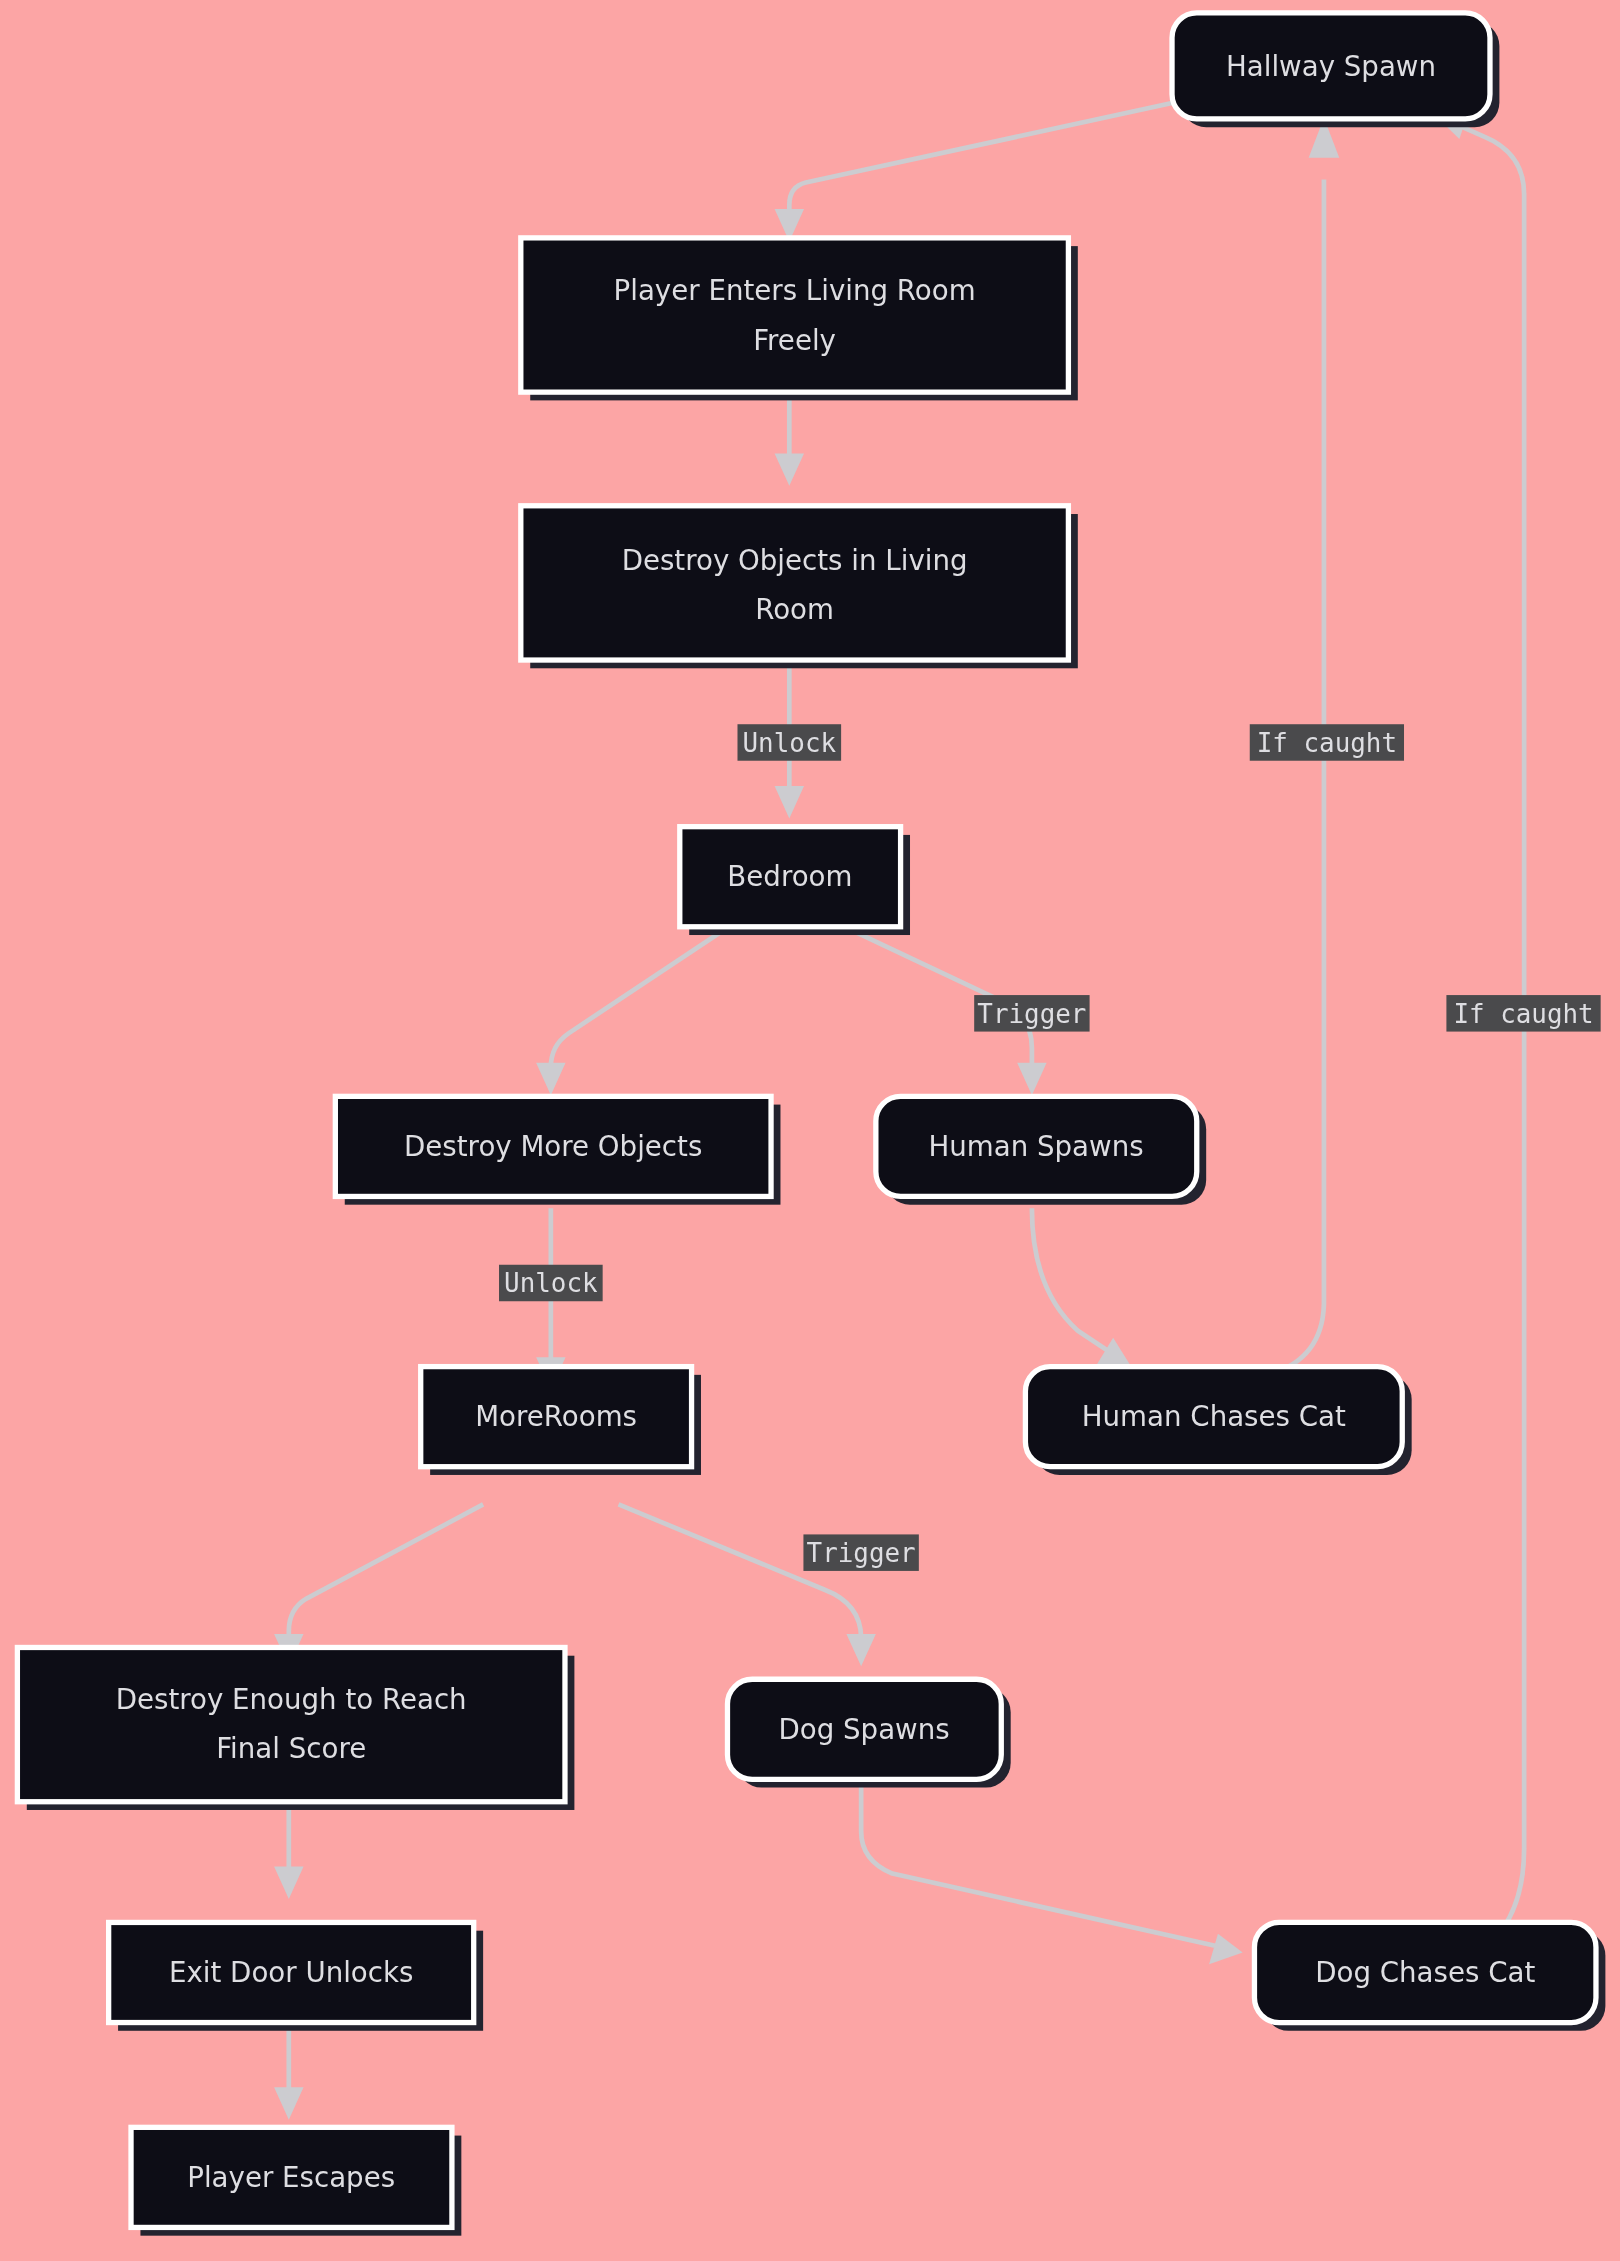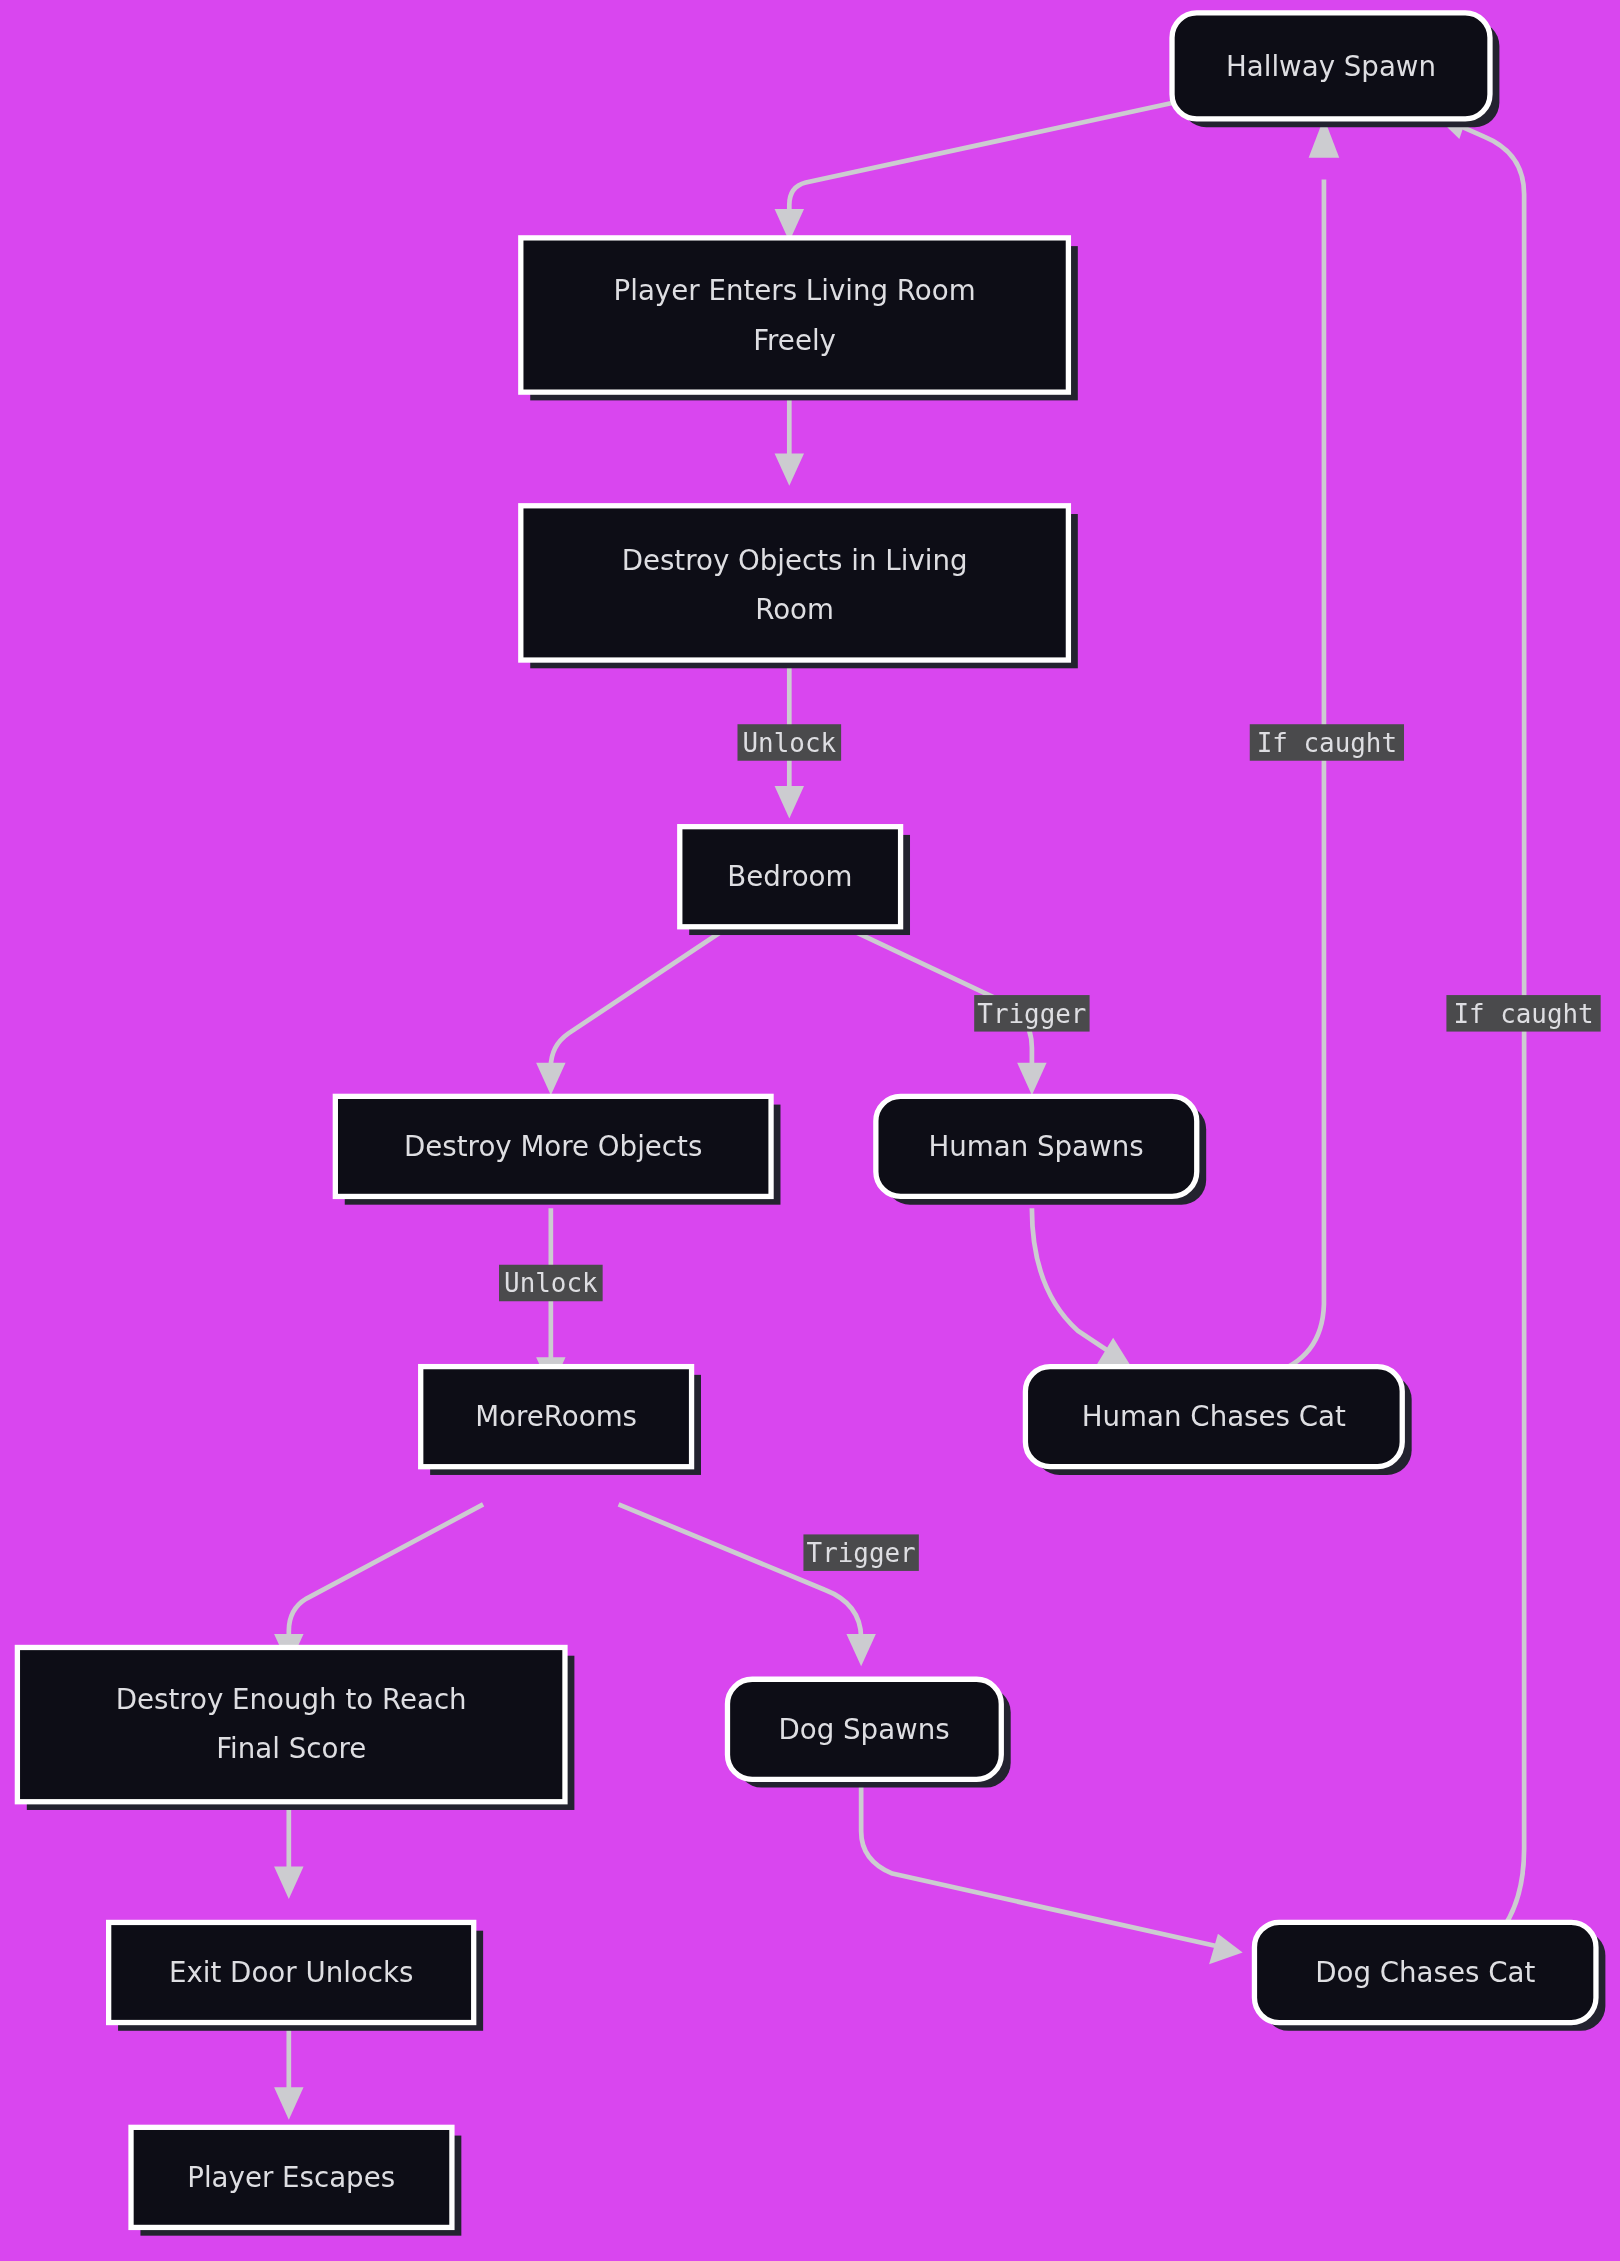--- a/index.html
+++ b/index.html
@@ -10,21 +10,21 @@
   body {
     width: 1621px;
     height: 2261px;
     overflow: hidden;
     font-family: "DejaVu Sans", sans-serif;
   }
   #canvas {
     position: relative;
     width: 1621px;
     height: 2261px;
-    background: #d946ef;
+    background: #fca5a5;
   }
   svg#flow {
     position: absolute;
     top: 0; left: 0;
     width: 1621px;
     height: 2261px;
     display: block;
   }
   .edge-path {
     fill: none;

